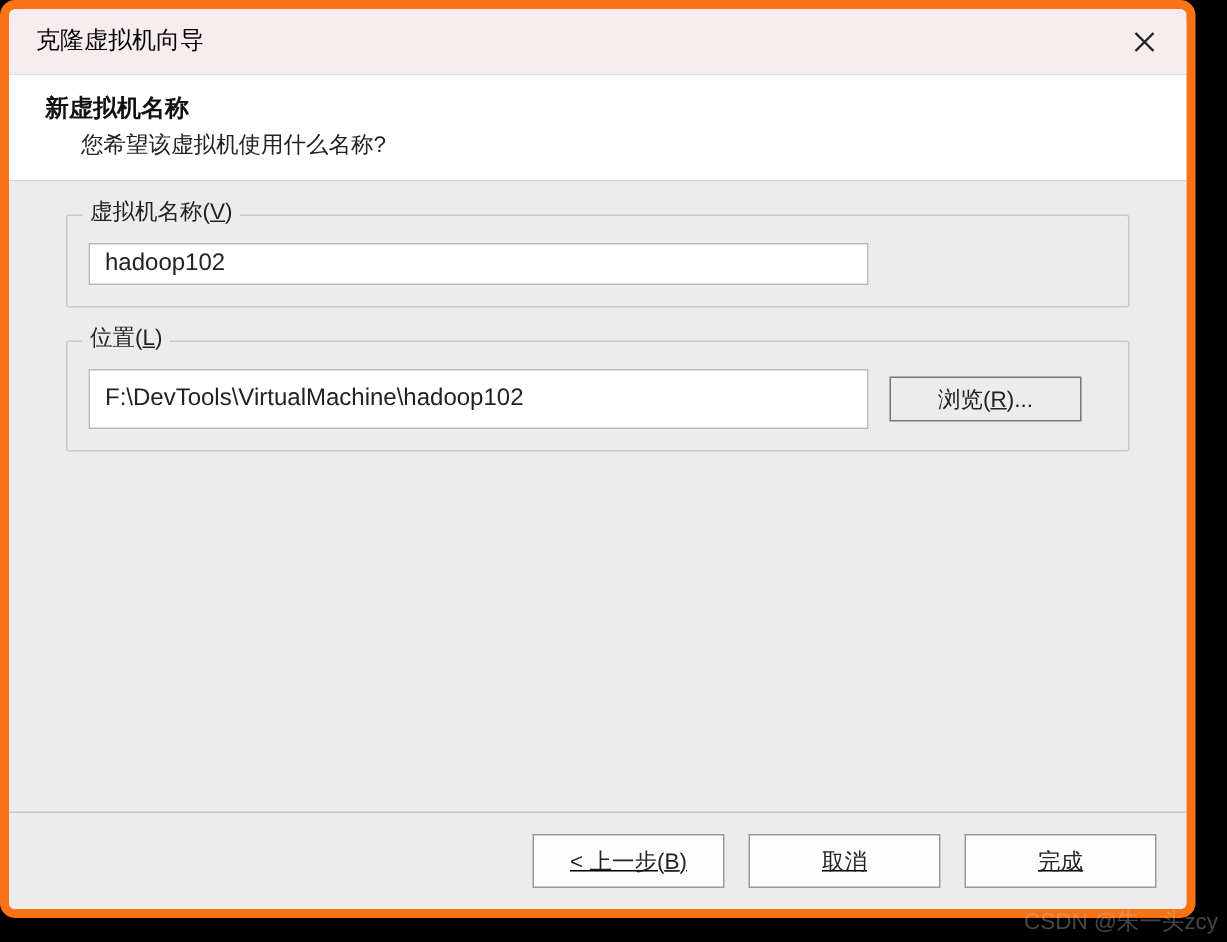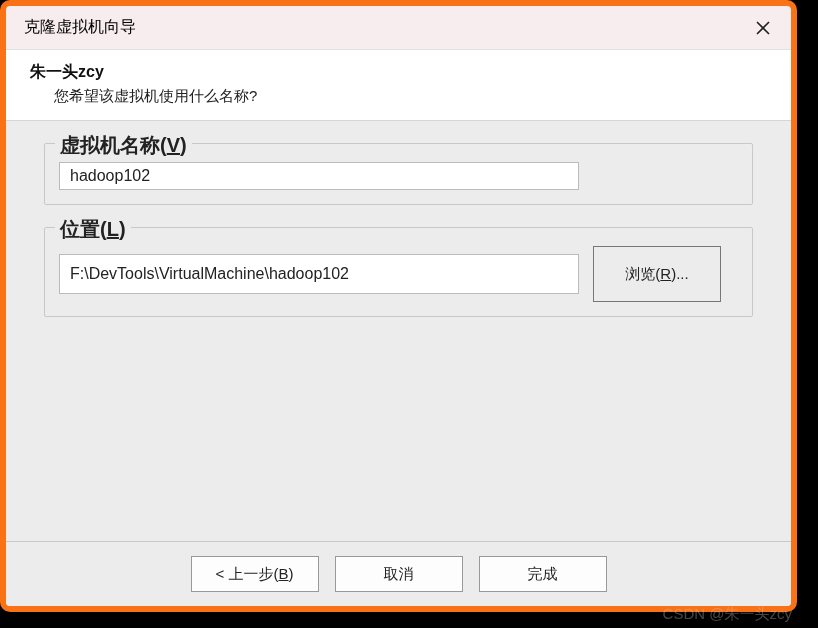--- a/index.html
+++ b/index.html
@@ -71,23 +71,22 @@
       margin-bottom: 22px;
       position: relative;
       background: #ececec;
     }
     .legend {
       position: absolute;
       top: -12px;
       left: 10px;
       background: #ececec;
       padding: 0 5px;
-      font-size: 20px;
-      color: #222;
-      font-weight: bold;
+      font-size: 15px;
+      color: #222;
     }
     .underline { text-decoration: underline; }
     .text-input {
       width: 520px;
       height: 28px;
       border: 1px solid #bbb;
       background: #fff;
       font-size: 16px;
       padding: 0 10px;
       color: #222;
@@ -103,49 +102,50 @@
       height: 40px;
       border: 1px solid #bbb;
       background: #fff;
       font-size: 16px;
       padding: 0 10px;
       color: #222;
       font-family: Liberation Sans, sans-serif;
     }
     .browse-btn {
       width: 128px;
-      height: 56px;
+      height: 30px;
       border: 1px solid #777;
       background: #ececec;
       font-size: 15px;
       color: #222;
       cursor: pointer;
       font-family: inherit;
     }
     .footer {
       border-top: 1px solid #c8c8c8;
       padding: 14px 20px;
       display: flex;
-      justify-content: center;
+      justify-content: flex-end;
       gap: 16px;
       background: #ececec;
+      text-decoration: underline;
     }
     .footer-btn {
       width: 128px;
       height: 36px;
       border: 1px solid #999;
       background: #fdfdfd;
       font-size: 15px;
       color: #222;
       cursor: pointer;
       font-family: inherit;
     }
     .watermark {
       position: absolute;
-      right: 26px;
+      right: 6px;
       bottom: 4px;
       color: rgba(200,200,200,0.35);
       font-size: 15px;
       font-family: sans-serif;
       pointer-events: none;
     }
   </style>
 </head>
 <body>
 
@@ -155,21 +155,21 @@
     <span>克隆虚拟机向导</span>
     <div class="close-btn">
       <svg viewBox="0 0 16 16">
         <line x1="2" y1="2" x2="14" y2="14" stroke="#222" stroke-width="1.6"></line>
         <line x1="14" y1="2" x2="2" y2="14" stroke="#222" stroke-width="1.6"></line>
       </svg>
     </div>
   </div>
 
   <div class="header">
-    <div class="header-heading">朱一头zcy</div>
+    <div class="header-heading">新虚拟机名称</div>
     <div class="header-sub">您希望该虚拟机使用什么名称?</div>
   </div>
 
   <div class="body">
 
     <div class="fieldset">
       <div class="legend">
         <span>虚拟机名称(</span><span class="underline">V</span><span>)</span>
       </div>
       <input type="text" class="text-input" value="hadoop102" style="">

